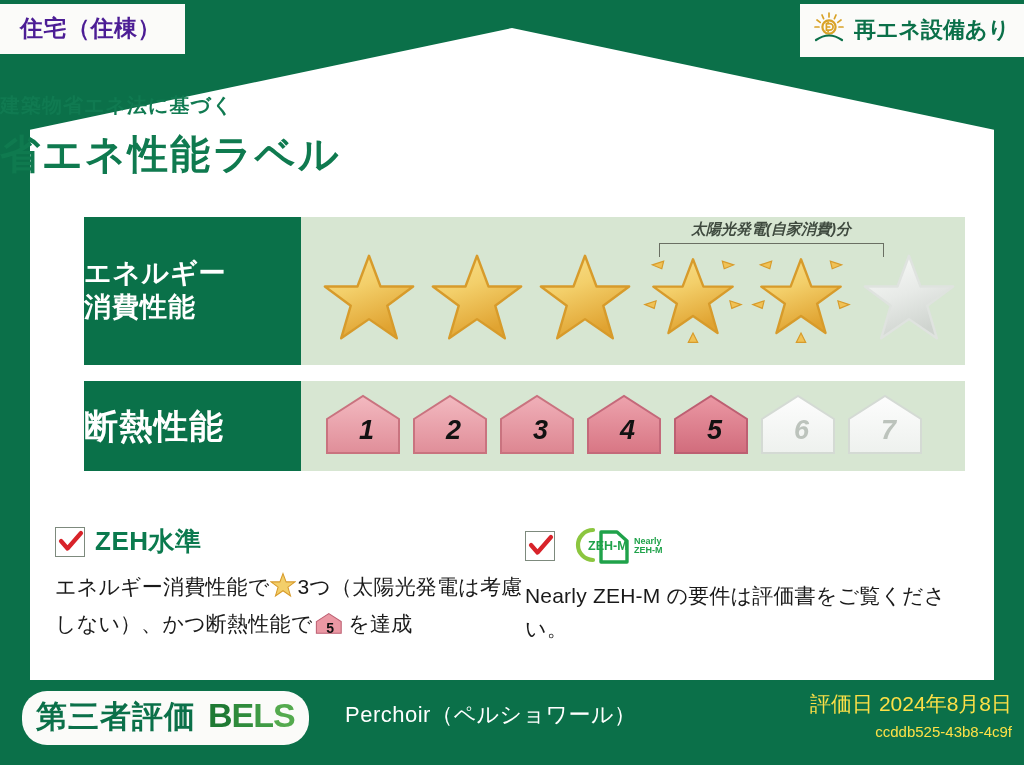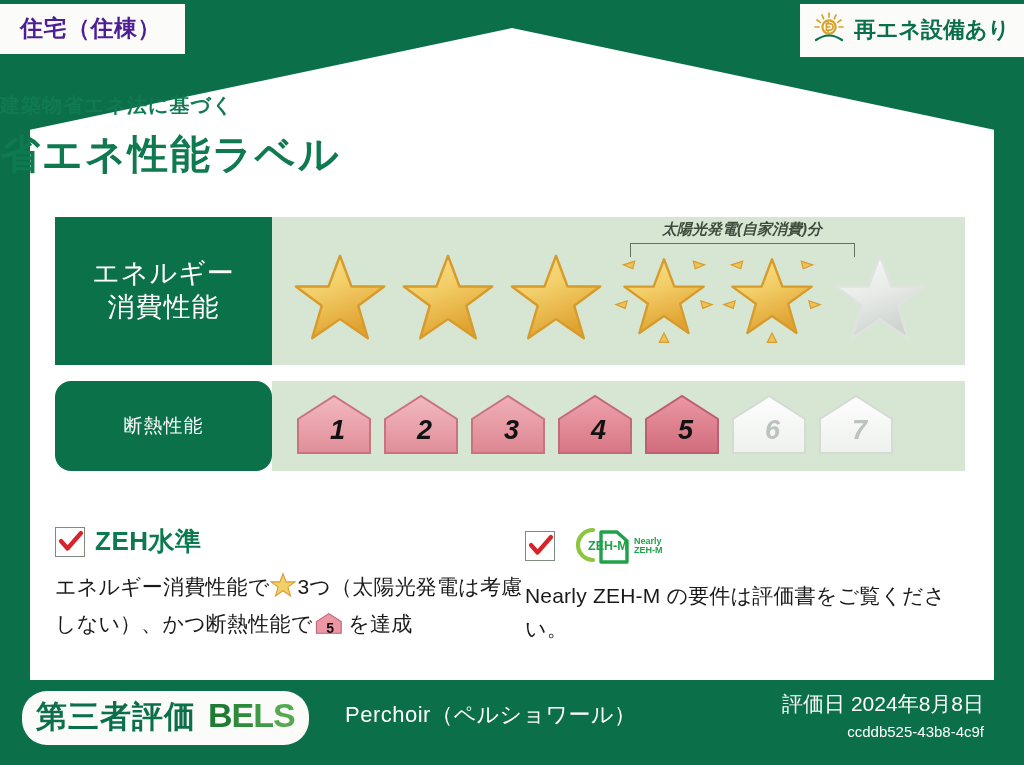--- a/index.html
+++ b/index.html
@@ -63,27 +63,27 @@
   .perf-row {
     position: absolute; left: 55px; width: 910px;
     display: flex; align-items: stretch; z-index: 4;
   }
   #row-energy { top: 217px; height: 148px; }
   #row-insul  { top: 381px; height: 90px; }
 
   .perf-label {
     width: 217px; flex: 0 0 217px;
     background: #0a7149;
-    color: #fff; font-weight: 400;
+    color: #fff; font-weight: 700;
     display: flex; flex-direction: column;
-    align-items: center; justify-content: center;
-    line-height: 1.25; letter-spacing: 1px;
+    align-items: flex-start; justify-content: center;
+    line-height: 1.25; letter-spacing: 1px; margin-left: 29px;
   }
   #row-energy .perf-label { font-size: 27px; }
-  #row-insul  .perf-label { font-size: 19px; border-radius: 16px; }
+  #row-insul  .perf-label { font-size: 34px; }
 
   .perf-field {
     flex: 1 1 auto; background: #d7e6d2;
     position: relative;
     font-style: italic;
   }
 
   
   .solar-note {
     position: absolute; left: 355px; top: 3px;
@@ -169,22 +169,22 @@
   .bels-en { font-size: 34px; font-weight: 700; letter-spacing: -1px; }
   .bels-en .b1 { color: #1f7a34; }
   .bels-en .b2 { color: #2f8b3c; }
   .bels-en .b3 { color: #3f9a45; }
   .bels-en .b4 { color: #54aa4e; }
   .bldg-name {
     position: absolute; left: 345px; top: 20px;
     font-size: 22px; color: #ffffff; letter-spacing: .5px;
   }
   .eval-date {
-    position: absolute; right: 40px; top: 10px;
-    text-align: right; color: #ffffff;
+    position: absolute; right: 12px; top: 10px;
+    text-align: right; color: #fde047;
   }
   .eval-date .d { font-size: 21px; }
   .eval-date .id { font-size: 15px; margin-top: 5px; }
 </style>
 </head>
 <body>
 
 <div id="root">
 
   <div class="house-body"></div>

